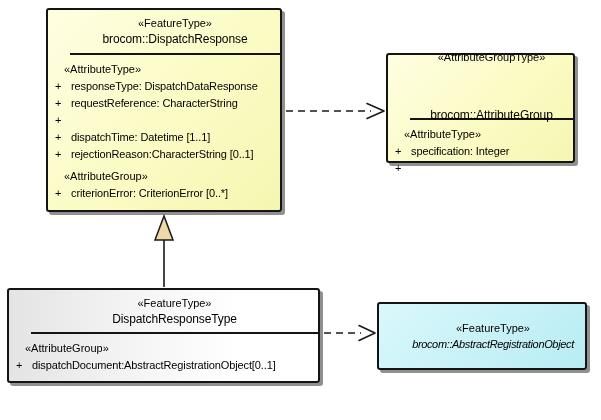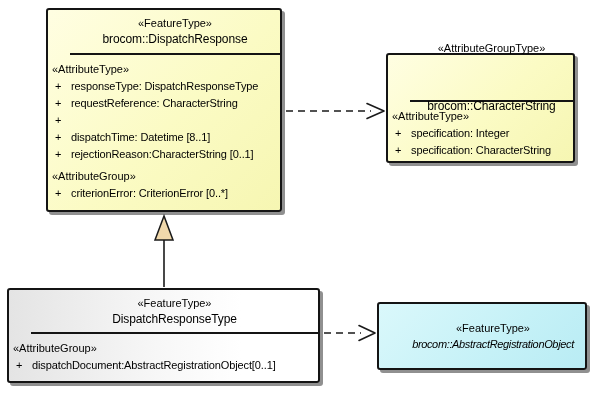--- a/index.html
+++ b/index.html
@@ -20,31 +20,31 @@
   .title {
     display:flex; flex-direction:column; align-items:center; justify-content:center;
     border-bottom:2px solid #141414; box-sizing:border-box;margin-left:22px;
   }
   .title.no-div { border-bottom:none; height:100%; }
   .stereo { font-size:11px; line-height:14px; }
   .cls-name { font-size:12px; font-weight:normal; line-height:15px; margin-top:2px; letter-spacing:-0.1px; }
   .cls-name.italic { font-style:italic; letter-spacing:-0.35px; font-size:11px; }
 
   .attrs { padding-top:6px; font-size:11px; }
-  .sec-header { padding-left:4px; line-height:17px; white-space:nowrap; }
+  .sec-header { padding-left:16px; line-height:17px; white-space:nowrap; }
   .sec-header.gap { margin-top:5px; }
   .attr-row { display:flex; line-height:17px; white-space:nowrap; }
   .attr-vis { width:23px; padding-left:7px; box-sizing:border-box; flex:none; }
   .attr-text { letter-spacing:-0.12px; }
 
   
   .box-dispatch-response      { left:46px;  top:8px;   width:236px; height:204px; }
   .box-dispatch-response .title { height:45px; }
   .box-criterion-error        { left:386px; top:53px;  width:189px; height:110px; }
-  .box-criterion-error .title { height:47px;gap:42px; }
+  .box-criterion-error .title { height:65px;gap:42px; }
   .box-dispatch-data-response { left:7px;   top:288px; width:313px; height:95px; }
   .box-dispatch-data-response .title { height:44px; }
   .box-abstract-registration  { left:377px; top:302px; width:210px; height:68px; }
 
   svg.overlay { position:absolute; left:0; top:0; }
   .conn-dash { stroke:#1a1a1a; stroke-width:1.6; fill:none; stroke-dasharray:7 5; }
   .conn-solid { stroke:#1a1a1a; stroke-width:1.6; fill:none; }
   .conn-head { stroke:#1a1a1a; stroke-width:1.6; fill:none; stroke-linecap:round; }
   .gen-tri { stroke:#1a1a1a; stroke-width:1.5; fill:#f0d8ab; }
 </style>
@@ -55,59 +55,58 @@
 
   <div class="uml-box fill-yellow box-dispatch-response">
     <div class="title">
       <div class="stereo">«FeatureType»</div>
       <div class="cls-name">brocom::DispatchResponse</div>
     </div>
     <div class="attrs">
       <div class="sec-header">«AttributeType»</div>
       <div class="attr-row">
         <span class="attr-vis">+</span>
-        <span class="attr-text">responseType: DispatchResponseType</span>
+        <span class="attr-text">responseType: DispatchDataResponse</span>
       </div>
       <div class="attr-row">
         <span class="attr-vis">+</span>
         <span class="attr-text">requestReference: CharacterString</span>
       </div>
       <div class="attr-row">
         <span class="attr-vis">+</span>
       </div>
       <div class="attr-row">
         <span class="attr-vis">+</span>
-        <span class="attr-text">dispatchTime: Datetime [8..1]</span>
+        <span class="attr-text">dispatchTime: Datetime [1..1]</span>
       </div>
       <div class="attr-row">
         <span class="attr-vis">+</span>
         <span class="attr-text">rejectionReason:CharacterString [0..1]</span>
       </div>
       <div class="sec-header gap">«AttributeGroup»</div>
       <div class="attr-row">
         <span class="attr-vis">+</span>
         <span class="attr-text">criterionError: CriterionError [0..*]</span>
       </div>
     </div>
   </div>
 
   <div class="uml-box fill-yellow box-criterion-error">
     <div class="title">
       <div class="stereo">«AttributeGroupType»</div>
-      <div class="cls-name">brocom::CharacterString</div>
+      <div class="cls-name">brocom::AttributeGroup</div>
     </div>
     <div class="attrs">
       <div class="sec-header">«AttributeType»</div>
       <div class="attr-row">
         <span class="attr-vis">+</span>
         <span class="attr-text">specification: Integer</span>
       </div>
       <div class="attr-row">
         <span class="attr-vis">+</span>
-        <span class="attr-text">specification: CharacterString</span>
       </div>
     </div>
   </div>
 
   <div class="uml-box fill-gray box-dispatch-data-response">
     <div class="title">
       <div class="stereo">«FeatureType»</div>
       <div class="cls-name">DispatchResponseType</div>
     </div>
     <div class="attrs">

